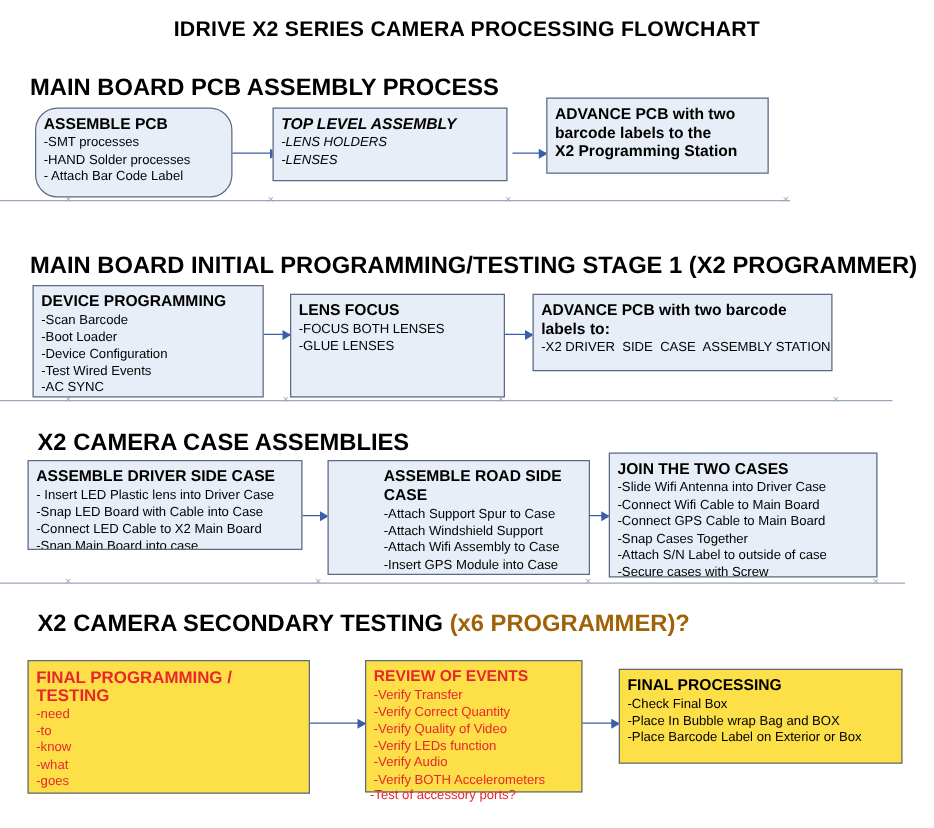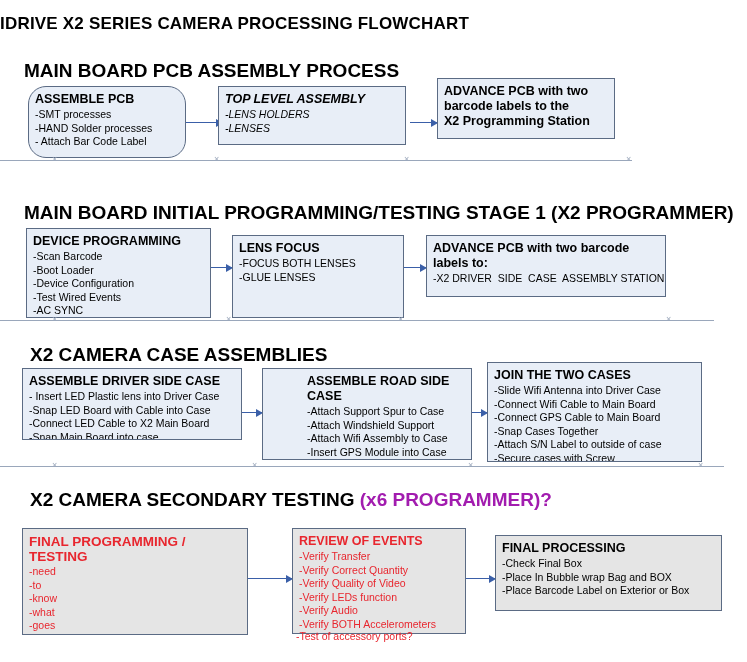--- a/index.html
+++ b/index.html
@@ -12,42 +12,43 @@
     height: 662px;
     position: relative;
     font-family: "Liberation Sans", sans-serif;
     color: #000000;
     overflow: hidden;
   }
   .title {
     position: absolute;
     left: 0; right: 0;
     top: 14px;
+    text-align: center;
     font-size: 17px;
     font-weight: bold;
     letter-spacing: 0.2px;
   }
   .section-head {
     position: absolute;
     font-size: 19px;
     font-weight: bold;
   }
   .section-head .red {
-    color: #a21caf;
+    color: #a16207;
   }
   .box {
     position: absolute;
     background: #e8eef7;
     border: 1px solid #5b6b84;
     box-sizing: border-box;
     padding: 5px 5px 3px 6px;
     overflow: hidden;
   }
   .box.white {
-    background: #e5e5e5;
+    background: #fde047;
   }
   .box-title {
     font-size: 12.5px;
     font-weight: bold;
     line-height: 15px;
     margin-bottom: 1px;
     white-space: pre-wrap;
   }
   .box-title.red {
     color: #e8262e;

